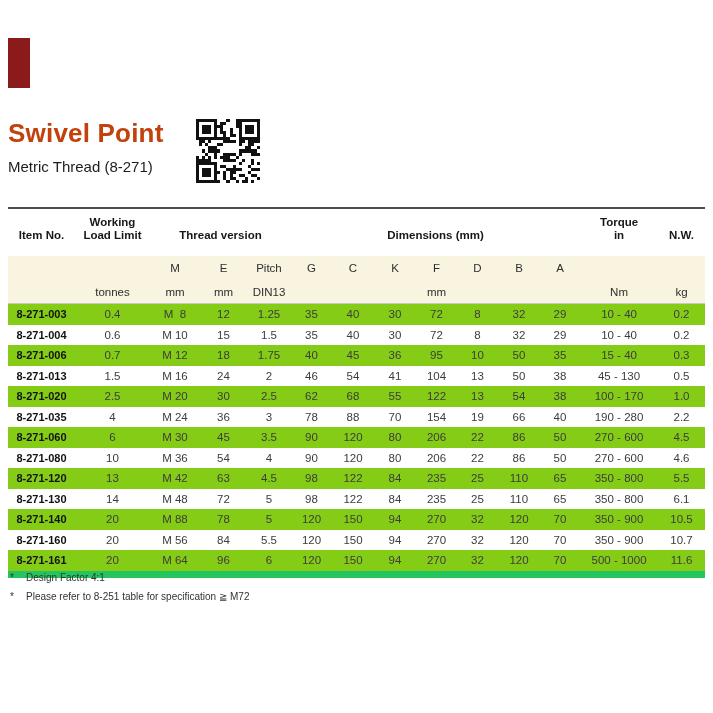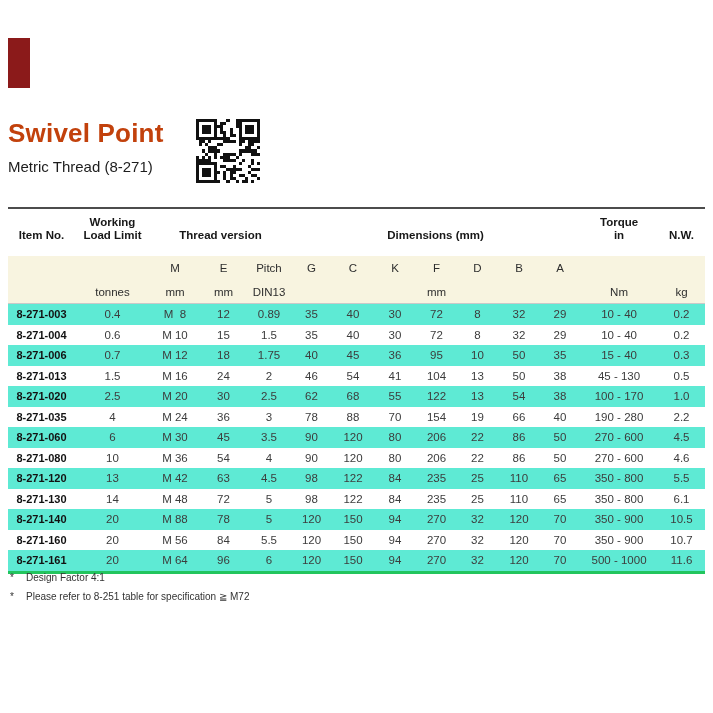--- a/index.html
+++ b/index.html
@@ -23,22 +23,22 @@
   tr.grp th{
     height:33px;vertical-align:bottom;padding-bottom:14px;
     font-size:11.5px;font-weight:bold;color:#171717;line-height:13px;
   }
   tr.band{background:#f8f4e0;}
   tr.band td{font-size:11.5px;color:#2e2e2e;}
   tr.sub td{height:24px;}
   tr.units td{height:23px;border-bottom:1px solid #c9c9c9;}
   tr.data td{height:20.5px;font-size:11.5px;color:#3c3c3c;}
   tr.data td.item{font-size:11px;font-weight:bold;color:#121212;}
-  tr.data.stripe{background:#5eead4;}
-  tr.data:last-child td{border-bottom:3px solid #22c55e;}
+  tr.data.stripe{background:#84cc16;}
+  tr.data:last-child td{border-bottom:7px solid #22c55e;}
   .footnotes{position:absolute;left:10px;top:568px;}
   .footnote{font-size:10px;color:#333;height:19px;line-height:19px;}
   .footnote .mark{display:inline-block;width:16px;font-size:10px;color:#333;vertical-align:top;}
 </style>
 </head>
 <body>
 
 <div class="section-tab"></div>
 
 <div class="page-title">Swivel Point</div>
@@ -330,21 +330,21 @@
       <td>Nm</td>
       <td>kg</td>
     </tr>
   </tbody>
   <tbody id="spec-body">
       <tr class="data stripe">
         <td class="item">8-271-003</td>
         <td>0.4</td>
         <td>M  8</td>
         <td>12</td>
-        <td>0.89</td>
+        <td>1.25</td>
         <td>35</td>
         <td>40</td>
         <td>30</td>
         <td>72</td>
         <td>8</td>
         <td>32</td>
         <td>29</td>
         <td>10 - 40</td>
         <td>0.2</td>
       </tr>

